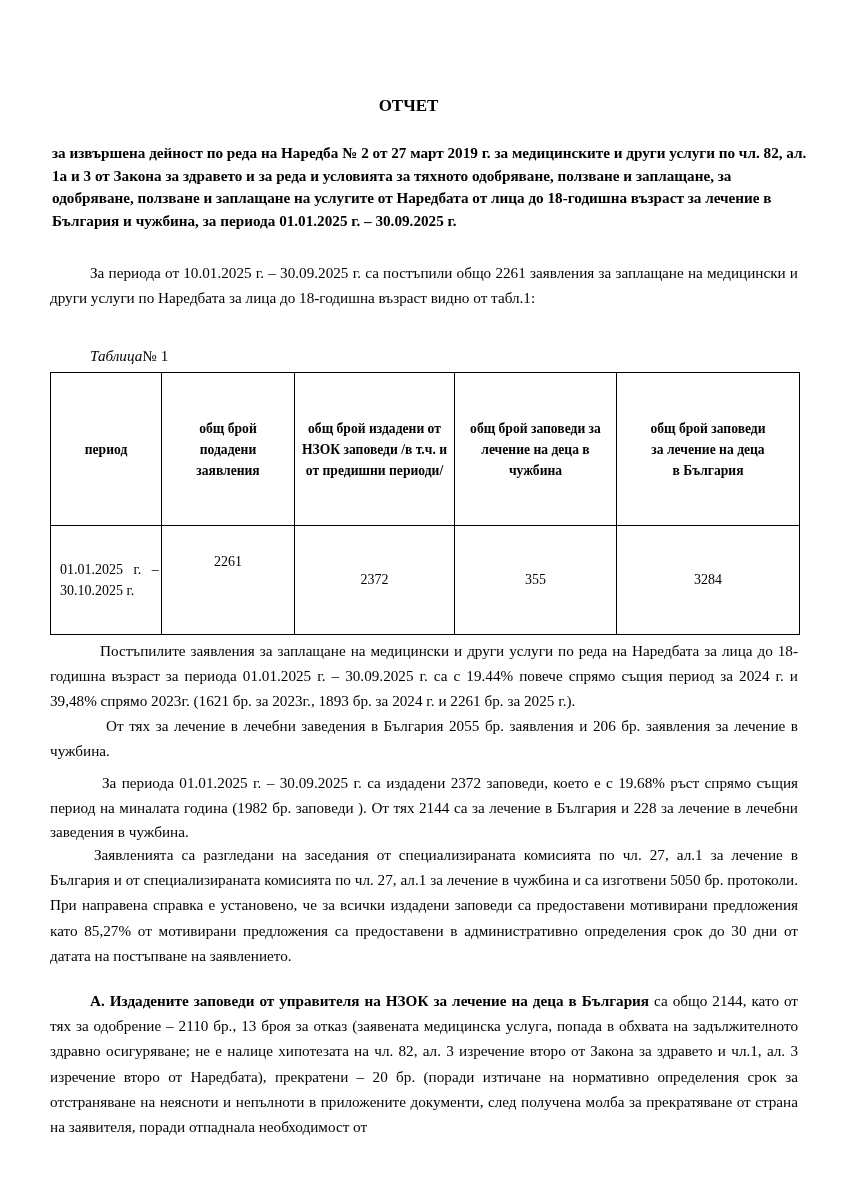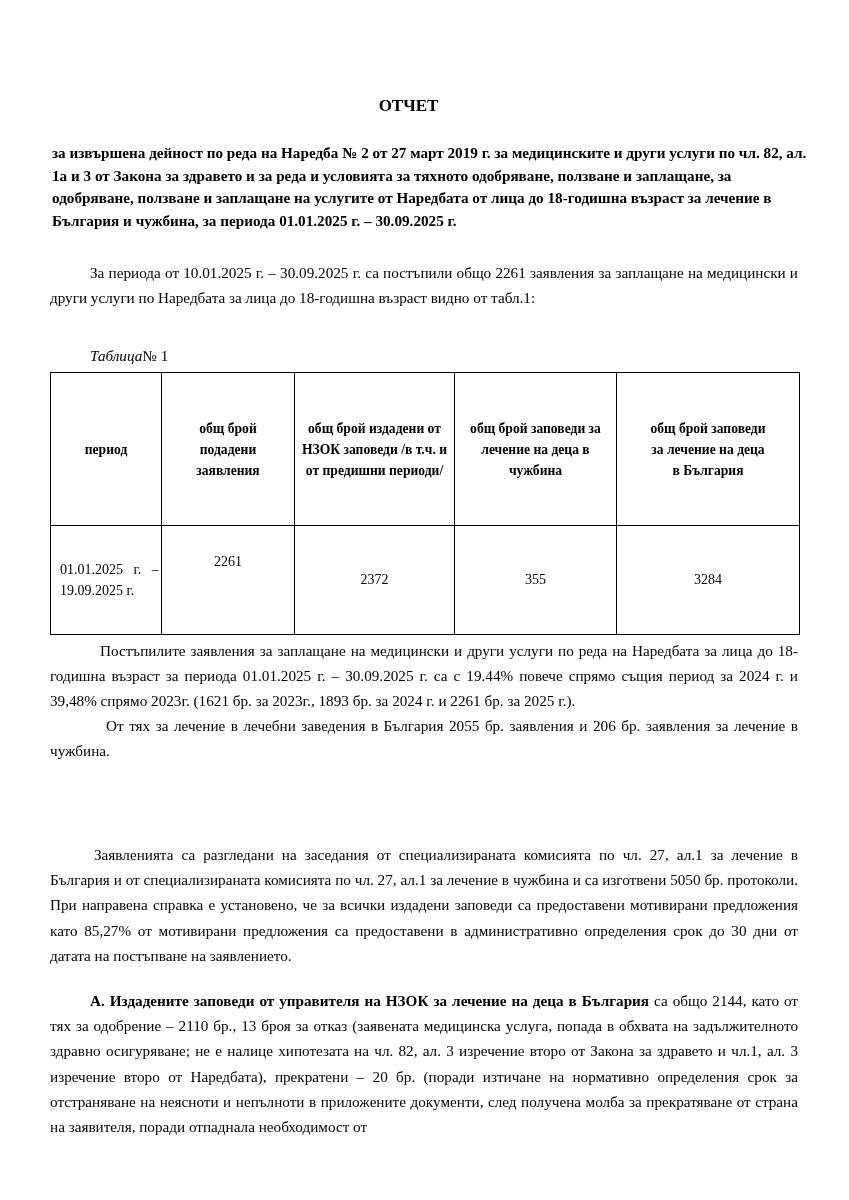--- a/index.html
+++ b/index.html
@@ -74,32 +74,33 @@
           </th>
         <th>
             <div style="width:120px;margin:12px auto;">общ брой заповеди за лечение на деца в България</div>
           </th>
       </tr>
     </thead>
     <tbody>
       <tr>
         <td class="period">
           <div style="white-space:pre;">01.01.2025   г.   –</div>
-          <div>19.09.2025 г.</div>
+          <div>30.10.2025 г.</div>
         </td>
         <td style="vertical-align:top;padding-top:28px;">2261</td>
         <td>2372</td>
         <td>355</td>
         <td>3284</td>
       </tr>
     </tbody>
   </table>
 
   <div class="para" style="top:622px; text-indent:50px;">Постъпилите заявления за заплащане на медицински и други услуги по реда  на Наредбата за лица до 18-годишна възраст за периода 01.01.2025 г. – 30.09.2025  г. са с 19.44% повече спрямо същия период за  2024 г. и 39,48%  спрямо 2023г. (1621 бр. за 2023г., 1893 бр. за 2024 г. и 2261 бр. за 2025 г.).</div>
 
   <div class="para" style="top:697px; text-indent:56px;">От тях  за лечение в лечебни заведения в България 2055 бр. заявления и 206 бр. заявления за лечение в чужбина.</div>
 
+  <div class="para" style="top:755px; text-indent:52px; line-height:24.5px;">За периода 01.01.2025 г. – 30.09.2025 г. са издадени 2372 заповеди, което е с 19.68% ръст спрямо същия период на миналата година (1982 бр. заповеди ).  От тях 2144 са за лечение в България и 228 за лечение в лечебни заведения в чужбина.</div>
 
   <div class="para" style="top:826px; text-indent:44px;">Заявленията са разгледани на заседания от специализираната комисията по чл. 27, ал.1 за лечение в България и от специализираната комисията по чл. 27, ал.1 за лечение в чужбина и са изготвени 5050 бр. протоколи.  При направена справка е установено, че за всички издадени заповеди са предоставени мотивирани предложения като 85,27% от мотивирани предложения са предоставени в административно определения  срок  до 30 дни  от датата на постъпване на заявлението.</div>
 
   <div class="para" style="top:972px; text-indent:40px;"><span class="b">А. Издадените заповеди от управителя на НЗОК за лечение на деца в България</span><span> са общо 2144, като от тях за одобрение – 2110 бр., 13 броя за отказ (заявената медицинска услуга, попада в обхвата на задължителното здравно осигуряване; не е налице хипотезата на чл. 82, ал. 3 изречение второ от Закона за здравето и чл.1, ал. 3 изречение второ от Наредбата), прекратени – 20 бр. (поради изтичане на нормативно определения срок за отстраняване на неясноти и непълноти в приложените документи, след получена молба за прекратяване от страна на заявителя, поради отпаднала необходимост от</span></div>
 
 </div>
 
 </body></html>

